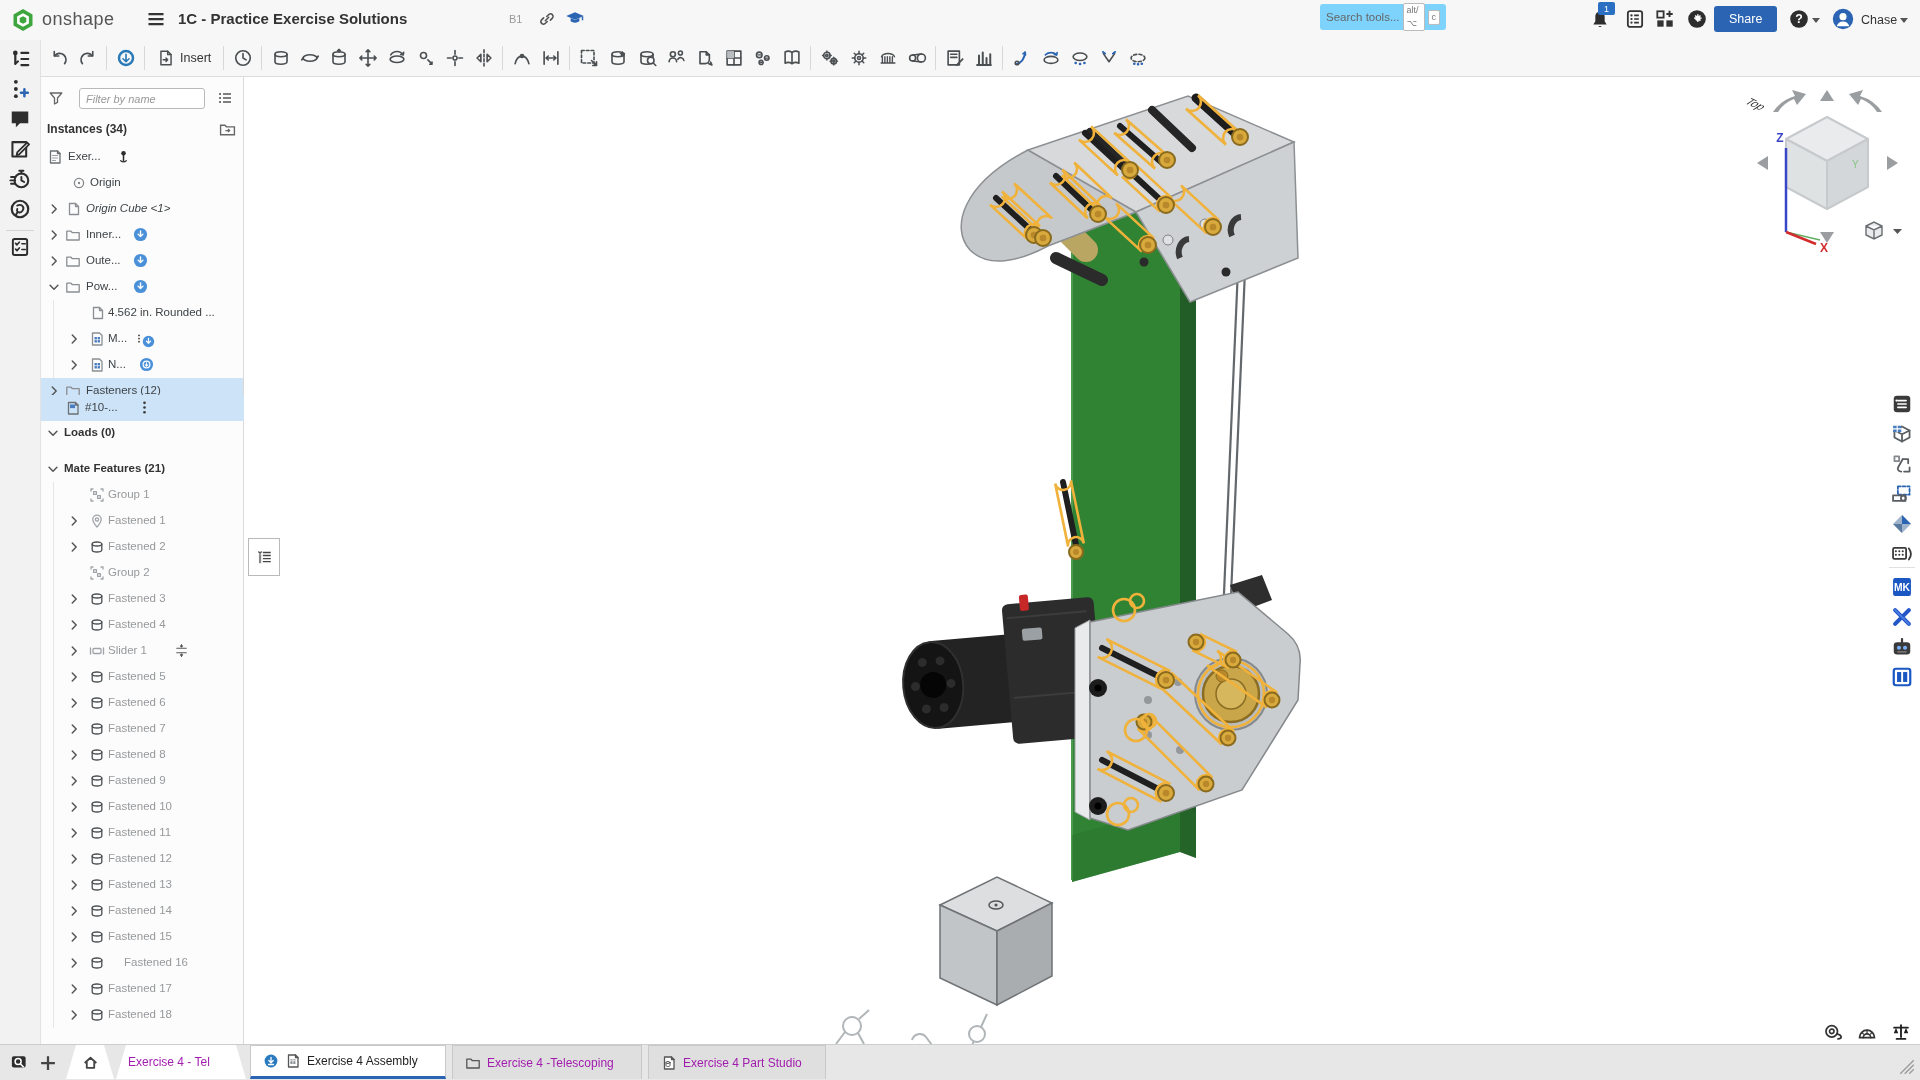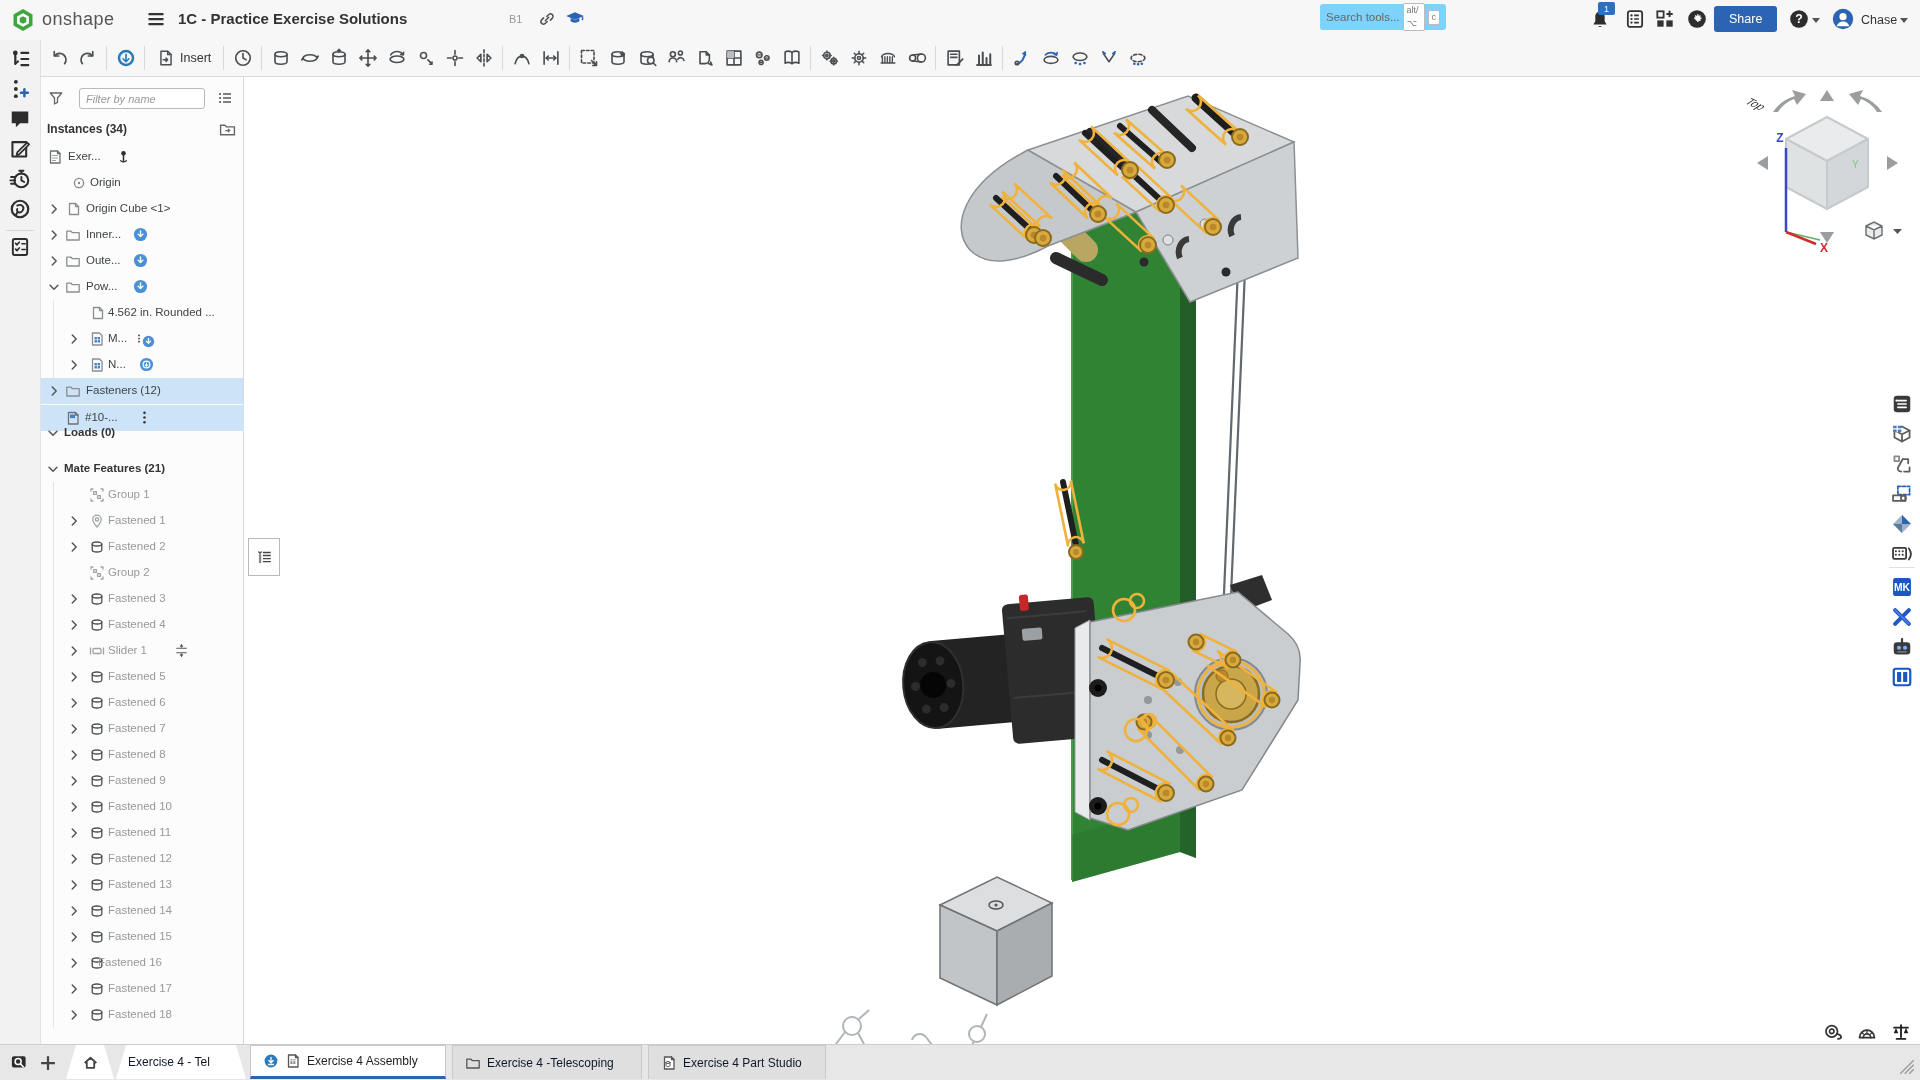--- a/index.html
+++ b/index.html
@@ -61,21 +61,21 @@
   
   #rightrail{position:absolute;right:1px;top:385px;width:34px;}
   .rr-ic{width:28px;height:28px;margin:2px 3px;display:flex;align-items:flex-end;justify-content:center;cursor:pointer;border-radius:3px;}
   .rr-ic svg{width:22px;height:22px;}
   .rr-div{height:1px;background:#e0e0e0;margin:2px 4px;}
   
   #measure-tools{position:absolute;right:8px;bottom:38px;display:flex;gap:12px;}
   .mt-ic{width:22px;height:20px;cursor:pointer;}
   
   #tabbar{position:absolute;left:0;right:0;bottom:0;height:35px;background:#e7e7e7;border-top:1px solid #cdcdcd;}
-  .tab{position:absolute;top:0;height:34px;display:flex;align-items:center;gap:6px;font-size:12px;color:#0f172a;
+  .tab{position:absolute;top:0;height:34px;display:flex;align-items:center;gap:6px;font-size:12px;color:#a21caf;
     padding:0 12px;box-sizing:border-box;cursor:pointer;background:#dfdfdf;border:1px solid #c9c9c9;border-bottom:none;}
   .tab.slant{background:#fff;border:none;clip-path:polygon(10px 0,calc(100% - 10px) 0,100% 100%,0 100%);}
   .tab.active{background:#fff;border:1px solid #c9c9c9;border-bottom:3px solid var(--accent,#2a64b2);color:#222;}
   .tab .tic{width:16px;height:16px;}
   #tab-home{position:absolute;left:66px;top:0;width:48px;height:34px;background:#fff;
     clip-path:polygon(10px 0,38px 0,48px 34px,0 34px);display:flex;align-items:center;justify-content:center;cursor:pointer;}
   #corner-grip{position:absolute;right:4px;bottom:4px;width:18px;height:18px;cursor:nwse-resize;}
 </style>
 </head>
 <body>
@@ -488,21 +488,21 @@
       </div>
       <div class="row" style="top: 93px;">
         <span class="ric ic" style="left:30px">
           <svg viewBox="0 0 16 16" fill="none" stroke="#4b4f52" stroke-width="1.3" stroke-linecap="round" stroke-linejoin="round">
             <circle cx="8" cy="8" r="4.6" stroke="#85898d"></circle>
             <circle cx="8" cy="8" r="1.2" fill="#85898d" stroke="none"></circle>
           </svg>
         </span>
         <span class="rlab" style="left:49px">Origin</span>
       </div>
-      <div class="row" style="top: 119px;">
+      <div class="row" style="top: 119px; font-style: italic;">
         <span class="rchev ic" style="left:6px">
           <svg viewBox="0 0 16 16" fill="none" stroke="#4b4f52" stroke-width="1.3" stroke-linecap="round" stroke-linejoin="round">
             <path d="M6 3.5 10.5 8 6 12.5" stroke="#555" stroke-width="1.7"></path>
           </svg>
         </span>
         <span class="ric ic" style="left:24px">
           <svg viewBox="0 0 16 16" fill="none" stroke="#4b4f52" stroke-width="1.3" stroke-linecap="round" stroke-linejoin="round">
             <path d="M4.5 2.5h6l3 3v8h-9z" stroke="#8a8e92"></path>
             <path d="M10.5 2.5v3h3" stroke="#8a8e92"></path>
           </svg>
@@ -635,21 +635,21 @@
             <path d="M6 3.5 10.5 8 6 12.5" stroke="#555" stroke-width="1.7"></path>
           </svg>
         </span>
         <span class="ric ic" style="left:24px">
           <svg viewBox="0 0 16 16" fill="none" stroke="#4b4f52" stroke-width="1.3" stroke-linecap="round" stroke-linejoin="round">
             <path d="M1.8 4.2h4.2l1.4 1.5h6.8V13H1.8Z" stroke="#8a8e92"></path>
           </svg>
         </span>
         <span class="rlab" style="left:45px">Fasteners (12)</span>
       </div>
-      <div class="row sel" style="top: 328px; padding-left: 20px;">
+      <div class="row sel" style="top: 318px; padding-left: 20px;">
         <span class="ric ic" style="left:24px">
           <svg viewBox="0 0 16 16" fill="none" stroke="#4b4f52" stroke-width="1.3" stroke-linecap="round" stroke-linejoin="round">
             <path d="M3.5 2.5h7l2.5 2.5V14h-9.5z" stroke="#6c7074"></path>
             <rect x="5" y="4.5" width="5" height="3.6" fill="#4a7dbf" stroke="none"></rect>
             <path d="M10.5 2.5v2.5H13" stroke="#6c7074"></path>
           </svg>
         </span>
         <span class="rlab" style="left:44px">#10-...</span>
         <span class="rbadge ic" style="left:96px">
           <svg viewBox="0 0 16 16" fill="none" stroke="#4b4f52" stroke-width="1.3" stroke-linecap="round" stroke-linejoin="round">
@@ -930,21 +930,21 @@
           <svg viewBox="0 0 16 16" fill="none" stroke="#4b4f52" stroke-width="1.3" stroke-linecap="round" stroke-linejoin="round">
             <path d="M6 3.5 10.5 8 6 12.5" stroke="#555" stroke-width="1.7"></path>
           </svg>
         </span>
         <span class="ric ic" style="left:48px">
           <svg viewBox="0 0 16 16" fill="none" stroke="#4b4f52" stroke-width="1.3" stroke-linecap="round" stroke-linejoin="round">
             <ellipse cx="8" cy="5" rx="4.8" ry="2"></ellipse>
             <path d="M3.2 5v6c0 1.1 2.1 2 4.8 2s4.8-.9 4.8-2V5"></path>
           </svg>
         </span>
-        <span class="rlab" style="left:57px">Fastened 16</span>
+        <span class="rlab" style="left:83px">Fastened 16</span>
       </div>
       <div class="row gray" style="top: 899px;">
         <span class="rchev ic" style="left:26px">
           <svg viewBox="0 0 16 16" fill="none" stroke="#4b4f52" stroke-width="1.3" stroke-linecap="round" stroke-linejoin="round">
             <path d="M6 3.5 10.5 8 6 12.5" stroke="#555" stroke-width="1.7"></path>
           </svg>
         </span>
         <span class="ric ic" style="left:48px">
           <svg viewBox="0 0 16 16" fill="none" stroke="#4b4f52" stroke-width="1.3" stroke-linecap="round" stroke-linejoin="round">
             <ellipse cx="8" cy="5" rx="4.8" ry="2"></ellipse>

